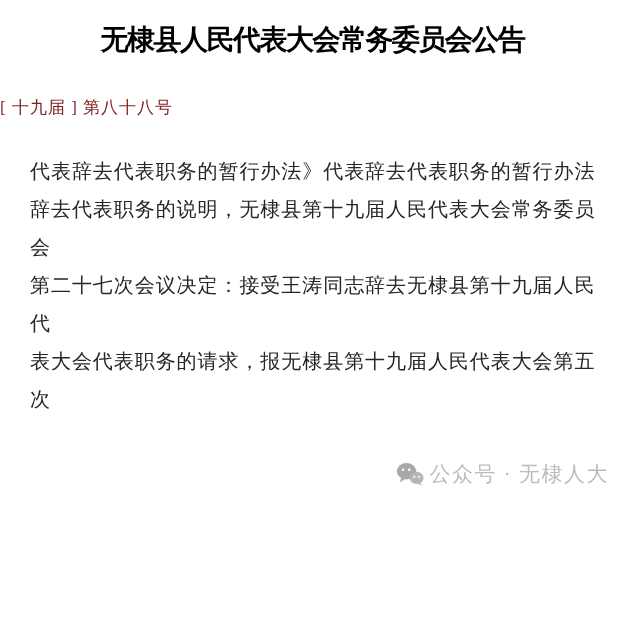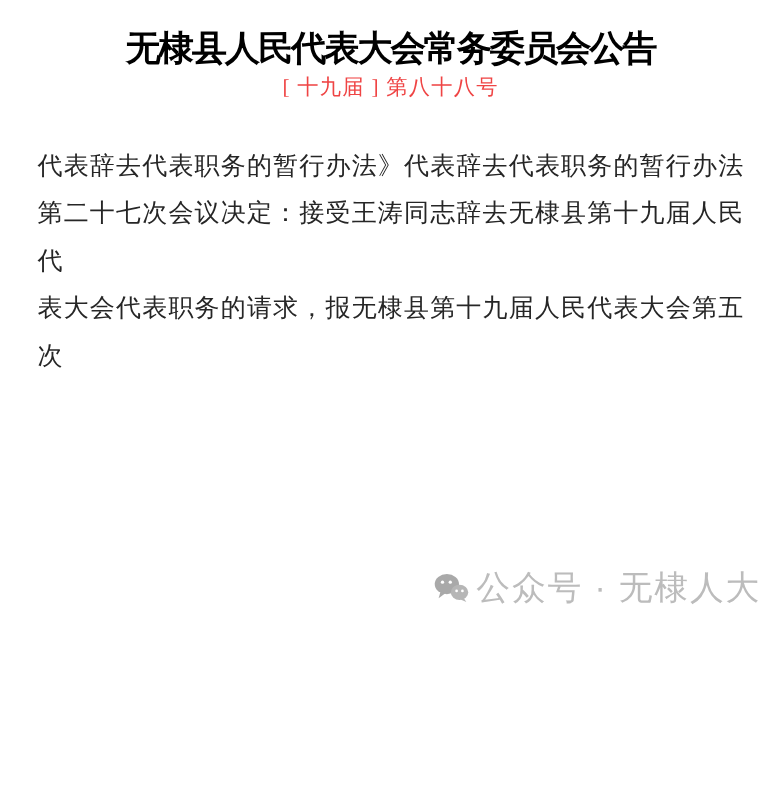--- a/index.html
+++ b/index.html
@@ -20,25 +20,25 @@
   .doc-title {
     margin-top: 22px;
     line-height: 36px;
     text-align: center;
     font-size: 28px;
     font-weight: 700;
     letter-spacing: -1.5px;
     color: #000000;
   }
   .doc-number {
+    margin-top: 38px;
     line-height: 24px;
-    text-align: center;
     font-size: 17px;
     letter-spacing: 1px;
-    color: #ef4444;
+    color: #7f1d1d;
   }
   .doc-body {
     margin: 32px 30px 0 30px;
   }
   .line {
     font-size: 20px;
     line-height: 38px;
     color: #262626;
     text-align: justify;
     text-align-last: justify;
@@ -46,22 +46,22 @@
   }
   .watermark {
     position: absolute;
     right: 16px;
     bottom: 8px;
     display: flex;
     align-items: center;
     gap: 6px;
   }
   .watermark-text {
-    font-family: Liberation Sans, sans-serif;
-    font-size: 27px;
+    font-family: Liberation Serif, serif;
+    font-size: 21px;
     letter-spacing: 1.5px;
     color: #bcbcbc;
   }
   .wechat-icon {
     width: 28px;
     height: 24px;
     display: block;
   }
 </style>
 </head>
@@ -69,20 +69,21 @@
 
 <div class="page">
 
   <div class="doc-title">无棣县人民代表大会常务委员会公告</div>
 
   <div class="doc-number">[ 十九届 ] 第八十八号</div>
 
   <div class="doc-body">
 
       <div class="line">代表辞去代表职务的暂行办法》代表辞去代表职务的暂行办法</div>
+      <div class="line">辞去代表职务的说明，无棣县第十九届人民代表大会常务委员会</div>
       <div class="line">第二十七次会议决定：接受王涛同志辞去无棣县第十九届人民代</div>
       <div class="line">表大会代表职务的请求，报无棣县第十九届人民代表大会第五次</div>
     </div>
 
   <div class="watermark">
     <svg class="wechat-icon" viewBox="0 0 36 30" xmlns="http://www.w3.org/2000/svg">
       <ellipse cx="13.5" cy="11.5" rx="12.5" ry="10.5" fill="#a9a9a9"></ellipse>
       <path d="M7 19 L5 26 L12 21 Z" fill="#a9a9a9"></path>
       <circle cx="9" cy="9.5" r="1.7" fill="#ffffff"></circle>
       <circle cx="17" cy="9.5" r="1.7" fill="#ffffff"></circle>

